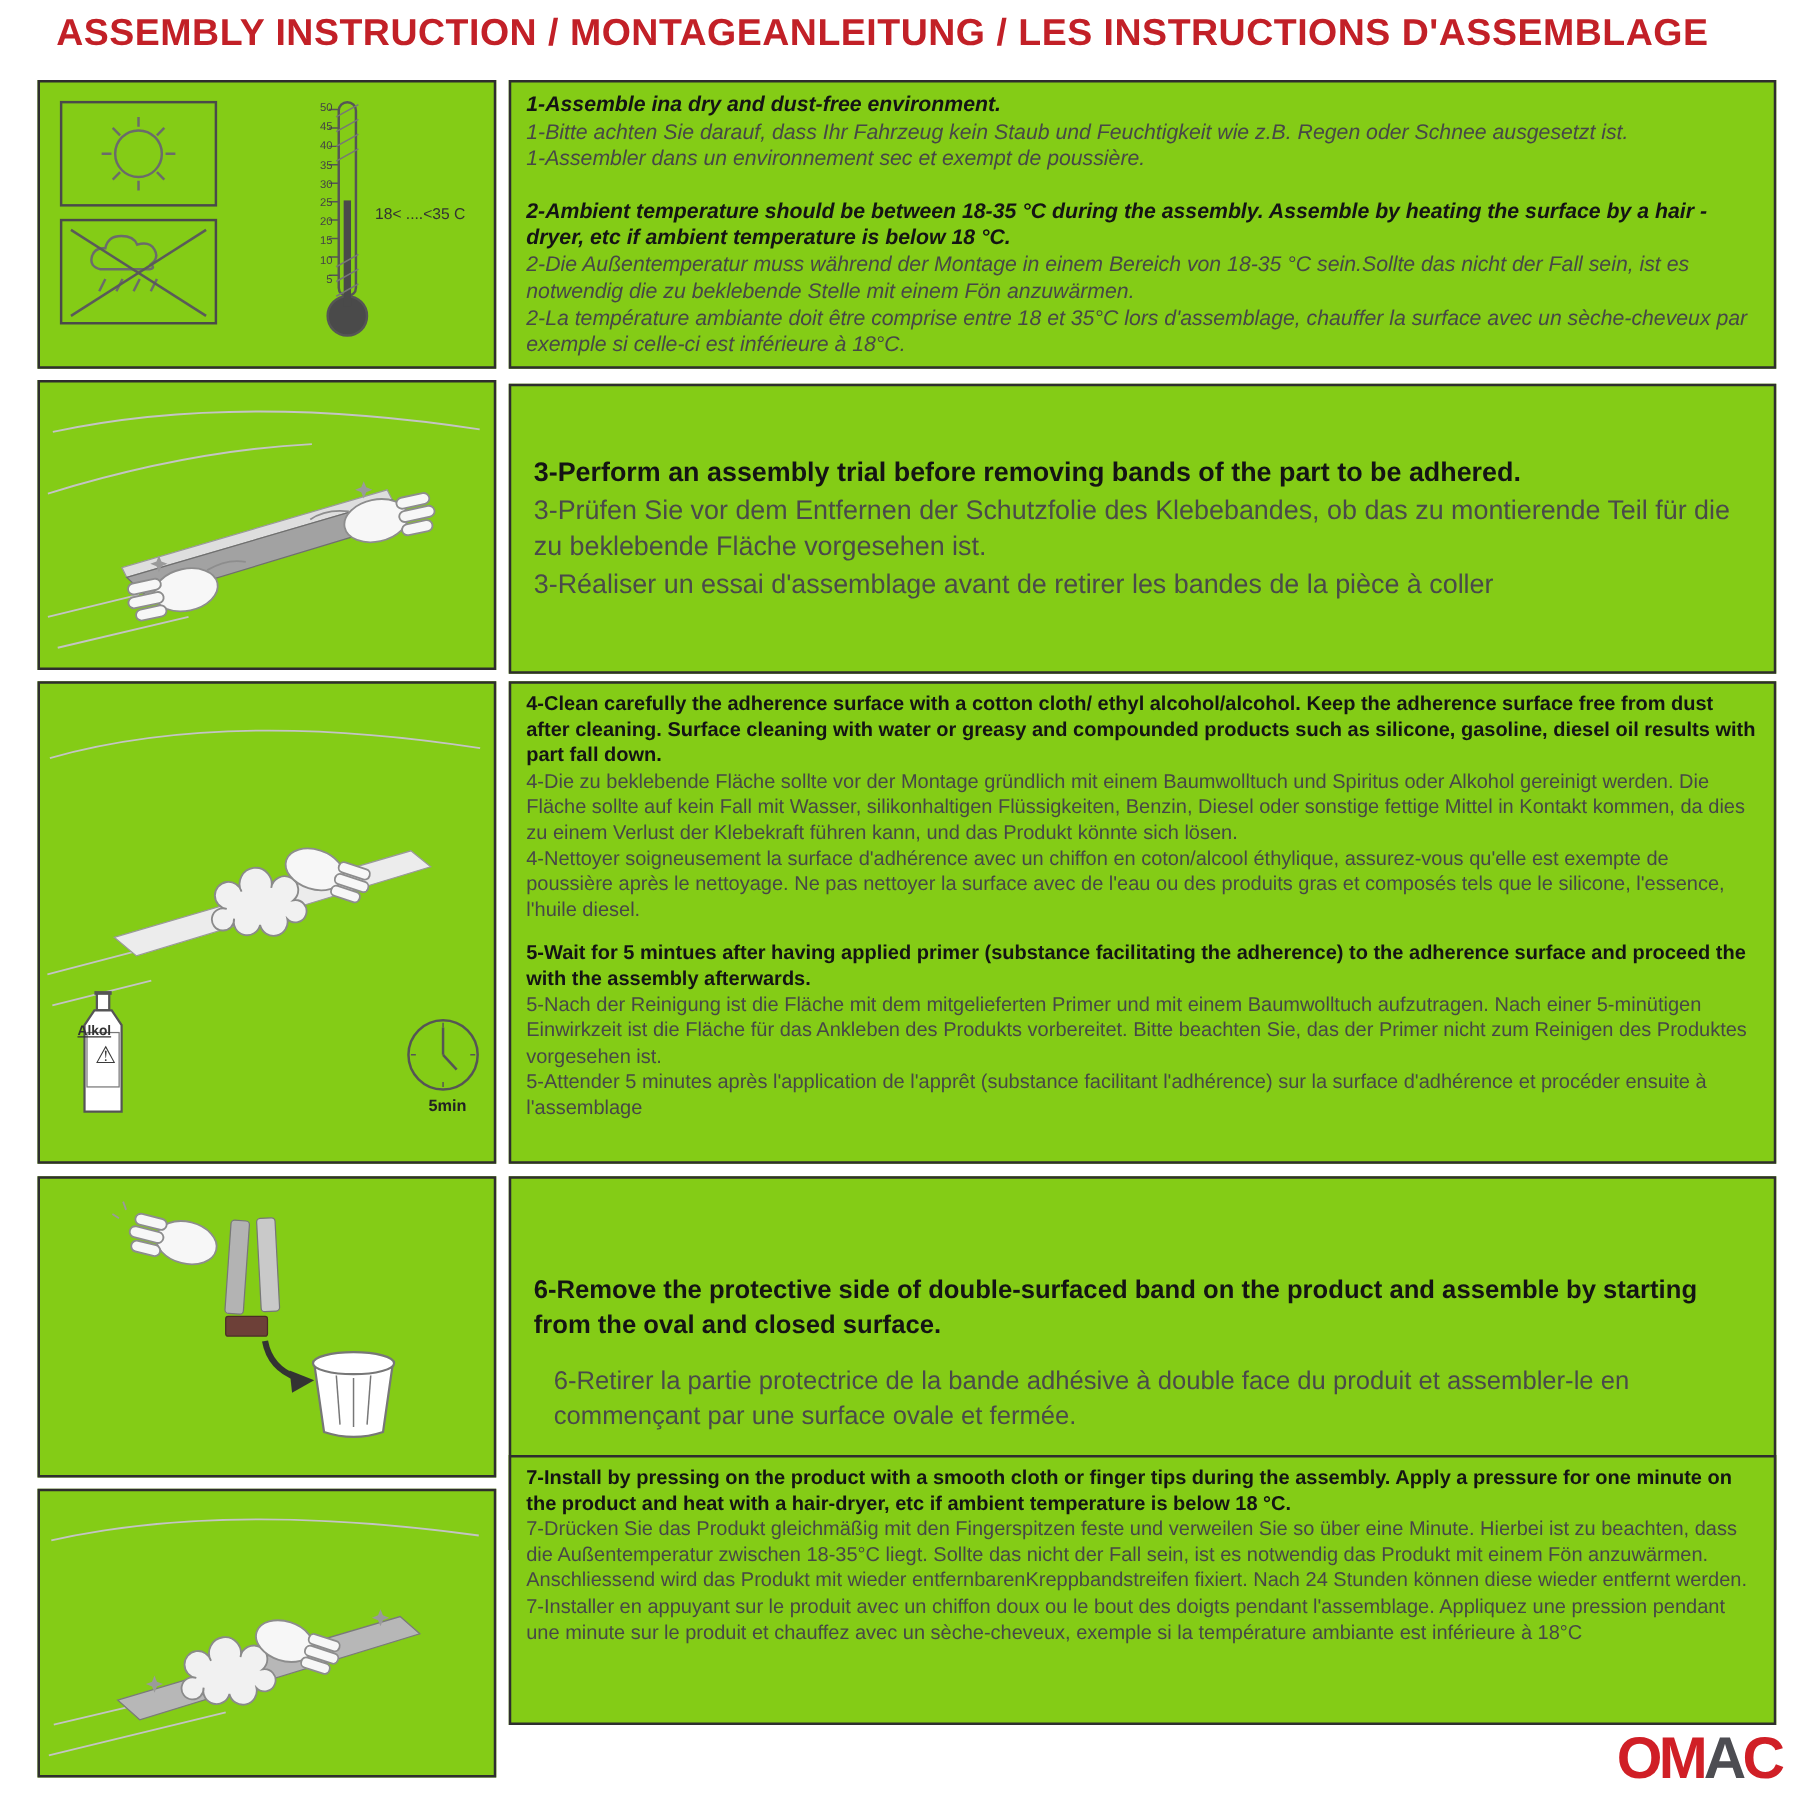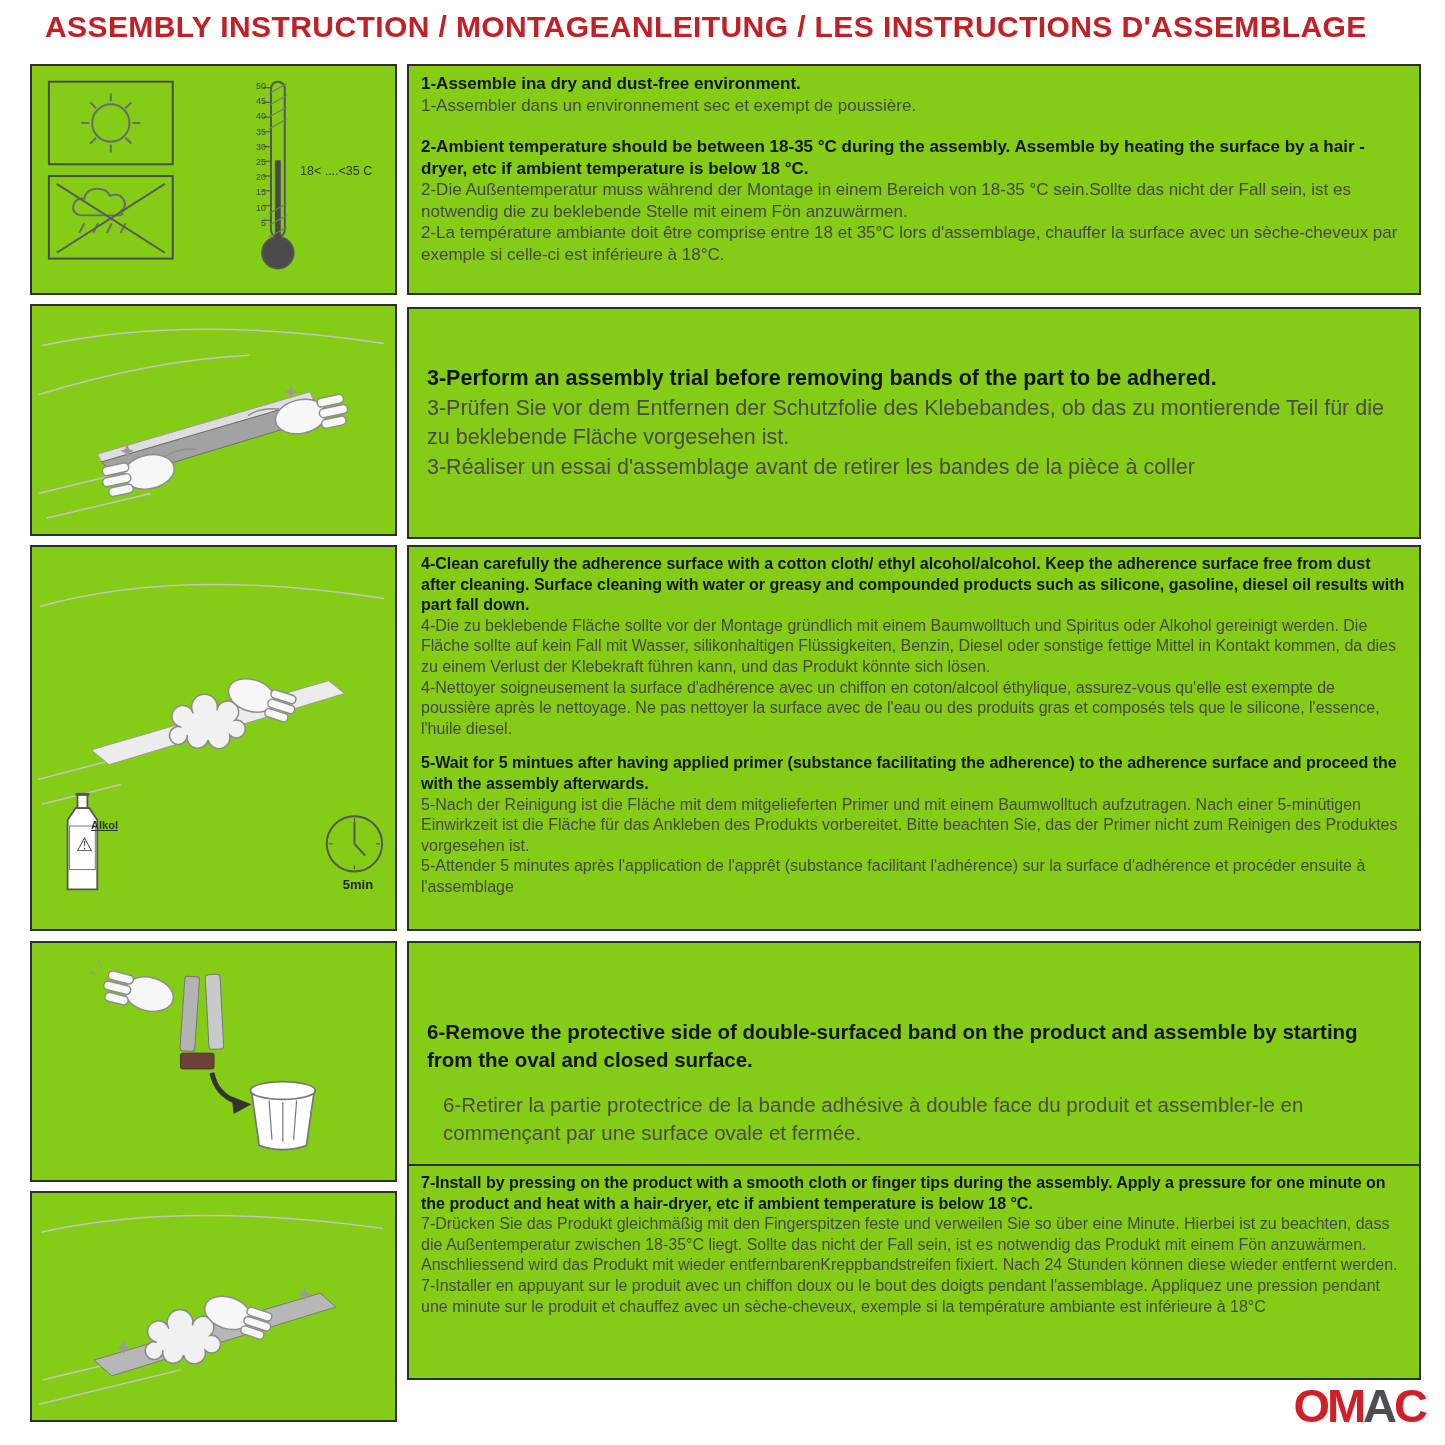--- a/index.html
+++ b/index.html
@@ -15,21 +15,21 @@
   .box{
     position:absolute;border:2px solid #2e2e2e;background:#84cc16;box-sizing:border-box;
   }
   
   .t1{top:64px;left:30px;width:367px;height:231px;}
   .t2{top:304px;left:30px;width:367px;height:232px;}
   .t3{top:545px;left:30px;width:367px;height:386px;}
   .t4{top:941px;left:30px;width:367px;height:241px;}
   .t5{top:1191px;left:30px;width:367px;height:231px;}
   
-  .x1{top:64px;left:407px;width:1014px;height:231px;}
+  .x1{top:64px;left:407px;width:1014px;height:231px;font-style:italic;}
   .x2{top:307px;left:407px;width:1014px;height:232px;}
   .x3{top:545px;left:407px;width:1014px;height:386px;}
   .x4{top:941px;left:407px;width:1014px;height:299px;}
   .x5{top:1164px;left:407px;width:1014px;height:216px;}
 
   .txt{padding:7px 12px;color:#474747;}
   .txt p{margin:0;}
   .f17{font-size:17px;line-height:21.5px;}
   .f16{font-size:16px;line-height:20.6px;}
   .big{display:flex;flex-direction:column;justify-content:center;padding:10px 18px;
@@ -41,21 +41,21 @@
   .ill{position:absolute;inset:0;}
   .ill svg{display:block;width:100%;height:100%;}
   .scale{
     position:absolute;left:212px;top:13px;width:22px;
     white-space:pre-line;font-size:9px;line-height:15.2px;color:#444;text-align:right;
   }
   .range-label{
     position:absolute;left:268px;top:98px;font-size:12.5px;color:#333;white-space:nowrap;
   }
   .bottle-label{
-    position:absolute;left:30px;top:272px;width:56px;text-align:right;
+    position:absolute;left:30px;top:272px;width:56px;text-align:left;
     font-size:11px;font-weight:bold;color:#333;text-decoration:underline;
   }
   .warning-glyph{
     position:absolute;left:44px;top:288px;font-size:19px;color:#3a3a3a;line-height:1;
   }
   .clock-label{
     position:absolute;left:296px;top:330px;width:60px;text-align:center;
     font-size:13px;font-weight:bold;color:#222;
   }
   .logo{
@@ -136,20 +136,21 @@
 20
 15
 10
 5</div>
     <div class="range-label">18&lt; ....&lt;35 C</div>
   </div>
 </div>
 
 <div class="box x1 txt f17">
   <p class="bold">1-Assemble ina dry and dust-free environment.</p>
+  <p>1-Bitte achten Sie darauf, dass Ihr Fahrzeug kein Staub und Feuchtigkeit wie z.B. Regen oder Schnee ausgesetzt ist.</p>
   <p>1-Assembler dans un environnement sec et exempt de poussière.</p>
   <div class="gap"></div>
   <p class="bold">2-Ambient temperature should be between 18-35 °C  during the assembly. Assemble by heating the surface by a hair -dryer, etc if ambient temperature is below 18 °C.</p>
   <p>2-Die Außentemperatur muss während der Montage in einem Bereich von 18-35 °C  sein.Sollte das nicht der Fall sein, ist es notwendig die zu beklebende Stelle mit einem Fön anzuwärmen.</p>
   <p>2-La température ambiante doit être comprise entre 18 et 35°C lors d'assemblage, chauffer la surface avec un sèche-cheveux par exemple si celle-ci est inférieure à 18°C.</p>
 </div>
 
 <div class="box t2">
   <div class="ill">
     <svg viewBox="0 0 367 231">

